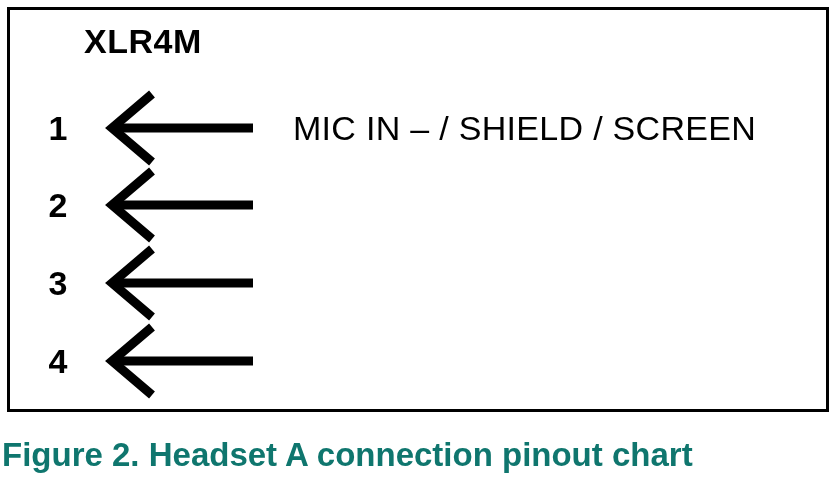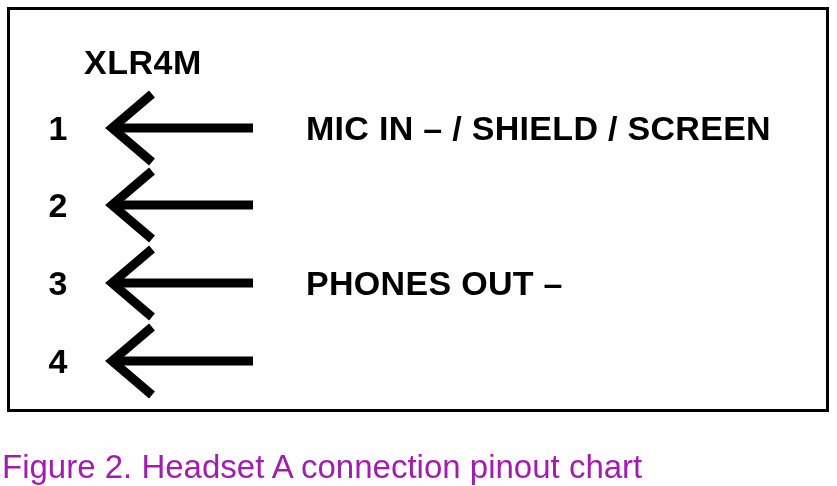--- a/index.html
+++ b/index.html
@@ -23,21 +23,21 @@
     top: 7px;
     width: 822px;
     height: 405px;
     border: 3px solid #000000;
     background: #ffffff;
     box-sizing: border-box;
   }
   .connector-title {
     position: absolute;
     left: 84px;
-    top: 44px;
+    top: 23px;
     font-size: 34px;
     font-weight: bold;
     color: #000000;
     line-height: 36px;
     letter-spacing: 0.5px;
     white-space: nowrap;
   }
   .pin-row {
     position: absolute;
     left: 0;
@@ -62,40 +62,39 @@
   }
   .pin-arrow {
     position: absolute;
     left: 102px;
     top: 0;
     width: 152px;
     height: 90px;
   }
   .pin-label {
     position: absolute;
-    left: 306px;
+    left: 293px;
     top: 50%;
     transform: translateY(-50%);
     font-size: 34px;
-    font-weight: bold;
+    font-weight: normal;
     color: #000000;
     line-height: 36px;
     letter-spacing: 0.3px;
     white-space: nowrap;
   }
   .figure-caption {
     position: absolute;
     left: 2px;
     top: 436px;
     font-size: 33px;
-    font-weight: normal;
-    color: #a21caf;
+    font-weight: bold;
+    color: #0f766e;
     line-height: 38px;
     white-space: nowrap;
-    margin-top: 12px;
   }
 </style>
 </head>
 <body>
 
 <div class="stage">
 
   <div class="figure-box"></div>
 
   <div class="connector-title">XLR4M</div>
@@ -116,21 +115,20 @@
       <line x1="12" y1="45" x2="151" y2="45" stroke="#000000" stroke-width="9"></line>
     </svg>
   </div>
 
   <div class="pin-row r3">
     <span class="pin-number">3</span>
     <svg class="pin-arrow" viewBox="0 0 152 90" xmlns="http://www.w3.org/2000/svg">
       <polyline points="50,11 10,45 50,79" fill="none" stroke="#000000" stroke-width="9" stroke-linejoin="miter"></polyline>
       <line x1="12" y1="45" x2="151" y2="45" stroke="#000000" stroke-width="9"></line>
     </svg>
-    <span class="pin-label">PHONES OUT –</span>
   </div>
 
   <div class="pin-row r4">
     <span class="pin-number">4</span>
     <svg class="pin-arrow" viewBox="0 0 152 90" xmlns="http://www.w3.org/2000/svg">
       <polyline points="50,11 10,45 50,79" fill="none" stroke="#000000" stroke-width="9" stroke-linejoin="miter"></polyline>
       <line x1="12" y1="45" x2="151" y2="45" stroke="#000000" stroke-width="9"></line>
     </svg>
   </div>
 

